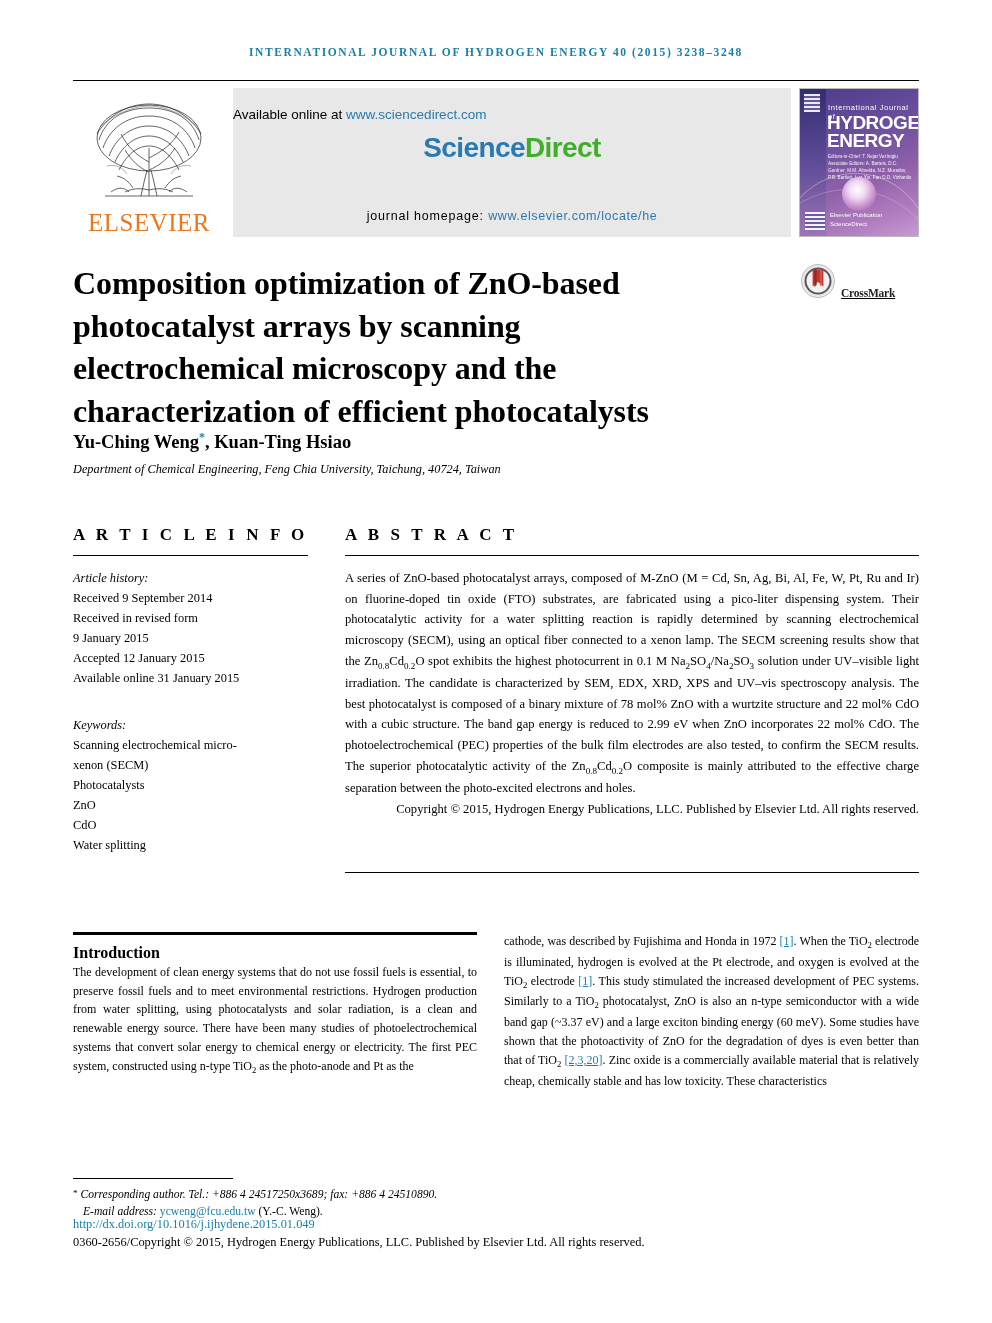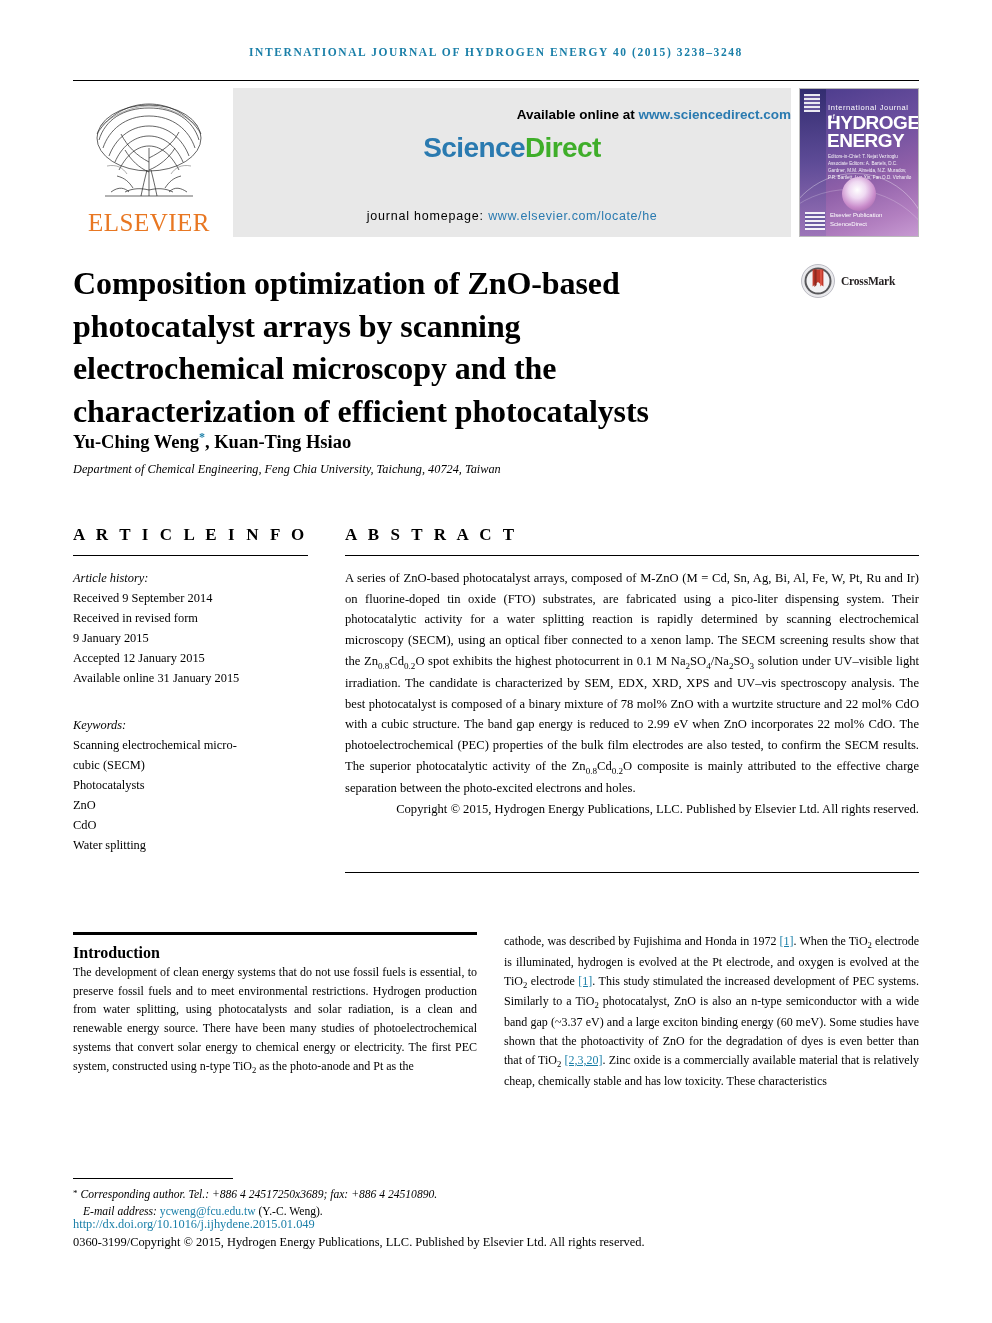--- a/index.html
+++ b/index.html
@@ -55,25 +55,24 @@
     margin-top: 2px;
   }
   .sd-band {
     flex: 1 1 auto;
     background: #e8e8e8;
     position: relative;
     margin: 0 8px 0 8px;
   }
   .sd-avail {
     position: absolute; top: 19px; left: 0; right: 0;
-    text-align: right;
+    text-align: left;
     font-family: "Liberation Sans", sans-serif;
     font-size: 13.5px;
     color: #000;
-    font-weight: bold;
   }
   .sd-avail a { color: #2a7ab0; text-decoration: none; }
   .sd-logo {
     position: absolute; top: 44px; left: 0; right: 0;
     text-align: center;
     font-family: "Liberation Sans", sans-serif;
     font-weight: bold;
     font-size: 28px;
     letter-spacing: -0.6px;
   }
@@ -163,21 +162,21 @@
   .title {
     position: absolute; left: 73px; top: 262px; width: 640px;
     font-family: "Liberation Serif", serif;
     font-weight: bold;
     font-size: 32px;
     line-height: 1.33;
     letter-spacing: -0.1px;
   }
   .crossmark {
     position: absolute; left: 800px; top: 263px;
-    display: flex; align-items: center; gap: 5px;
+    display: flex; align-items: flex-end; gap: 5px; text-decoration: underline;
   }
   .cm-label {
     font-family: "Liberation Serif", serif;
     font-size: 11.5px;
     font-weight: bold;
     color: #231f20;
     letter-spacing: -0.2px;
   }
 
   .authors {
@@ -378,21 +377,21 @@
       <div class="it">Article history:</div>
       <div>Received 9 September 2014</div>
       <div>Received in revised form</div>
       <div>9 January 2015</div>
       <div>Accepted 12 January 2015</div>
       <div>Available online 31 January 2015</div>
     </div>
     <div class="kwblock">
       <div class="it">Keywords:</div>
       <div>Scanning electrochemical micro-</div>
-      <div>cubic (SECM)</div>
+      <div>xenon (SECM)</div>
       <div>Photocatalysts</div>
       <div>ZnO</div>
       <div>CdO</div>
       <div>Water splitting</div>
     </div>
   </div>
 
   <div class="col-right">
     <div class="sechead">A B S T R A C T</div>
     <div class="hr-thin"></div>
@@ -416,15 +415,15 @@
       <p><span>cathode, was described by Fujishima and Honda in 1972 </span><a href="#" class="ref">[1]</a><span>. When the TiO</span><sub>2</sub><span> electrode is illuminated, hydrogen is evolved at the Pt electrode, and oxygen is evolved at the TiO</span><sub>2</sub><span> electrode </span><a href="#" class="ref">[1]</a><span>. This study stimulated the increased development of PEC systems. Similarly to a TiO</span><sub>2</sub><span> photocatalyst, ZnO is also an n-type semiconductor with a wide band gap (~3.37 eV) and a large exciton binding energy (60 meV). Some studies have shown that the photoactivity of ZnO for the degradation of dyes is even better than that of TiO</span><sub>2</sub><span> </span><a href="#" class="ref">[2,3,20]</a><span>. Zinc oxide is a commercially available material that is relatively cheap, chemically stable and has low toxicity. These characteristics</span></p>
     </div>
   </div>
 
   <div class="footrule"></div>
   <div class="footnote">
     <div><span class="star">*</span> <span class="it">Corresponding author. Tel.: +886 4 24517250x3689; fax: +886 4 24510890.</span></div>
     <div style="padding-left:10px"><span class="it">E-mail address: </span><a href="#" class="lnk">ycweng@fcu.edu.tw</a><span> (Y.-C. Weng).</span></div>
   </div>
   <div class="doi"><a href="#" class="lnk">http://dx.doi.org/10.1016/j.ijhydene.2015.01.049</a></div>
-  <div class="issn">0360-3199/Copyright © 2015, Hydrogen Energy Publications, LLC. Published by Elsevier Ltd. All rights reserved.</div>
+  <div class="issn">0360-2656/Copyright © 2015, Hydrogen Energy Publications, LLC. Published by Elsevier Ltd. All rights reserved.</div>
 
 </div>
 
 </body></html>

